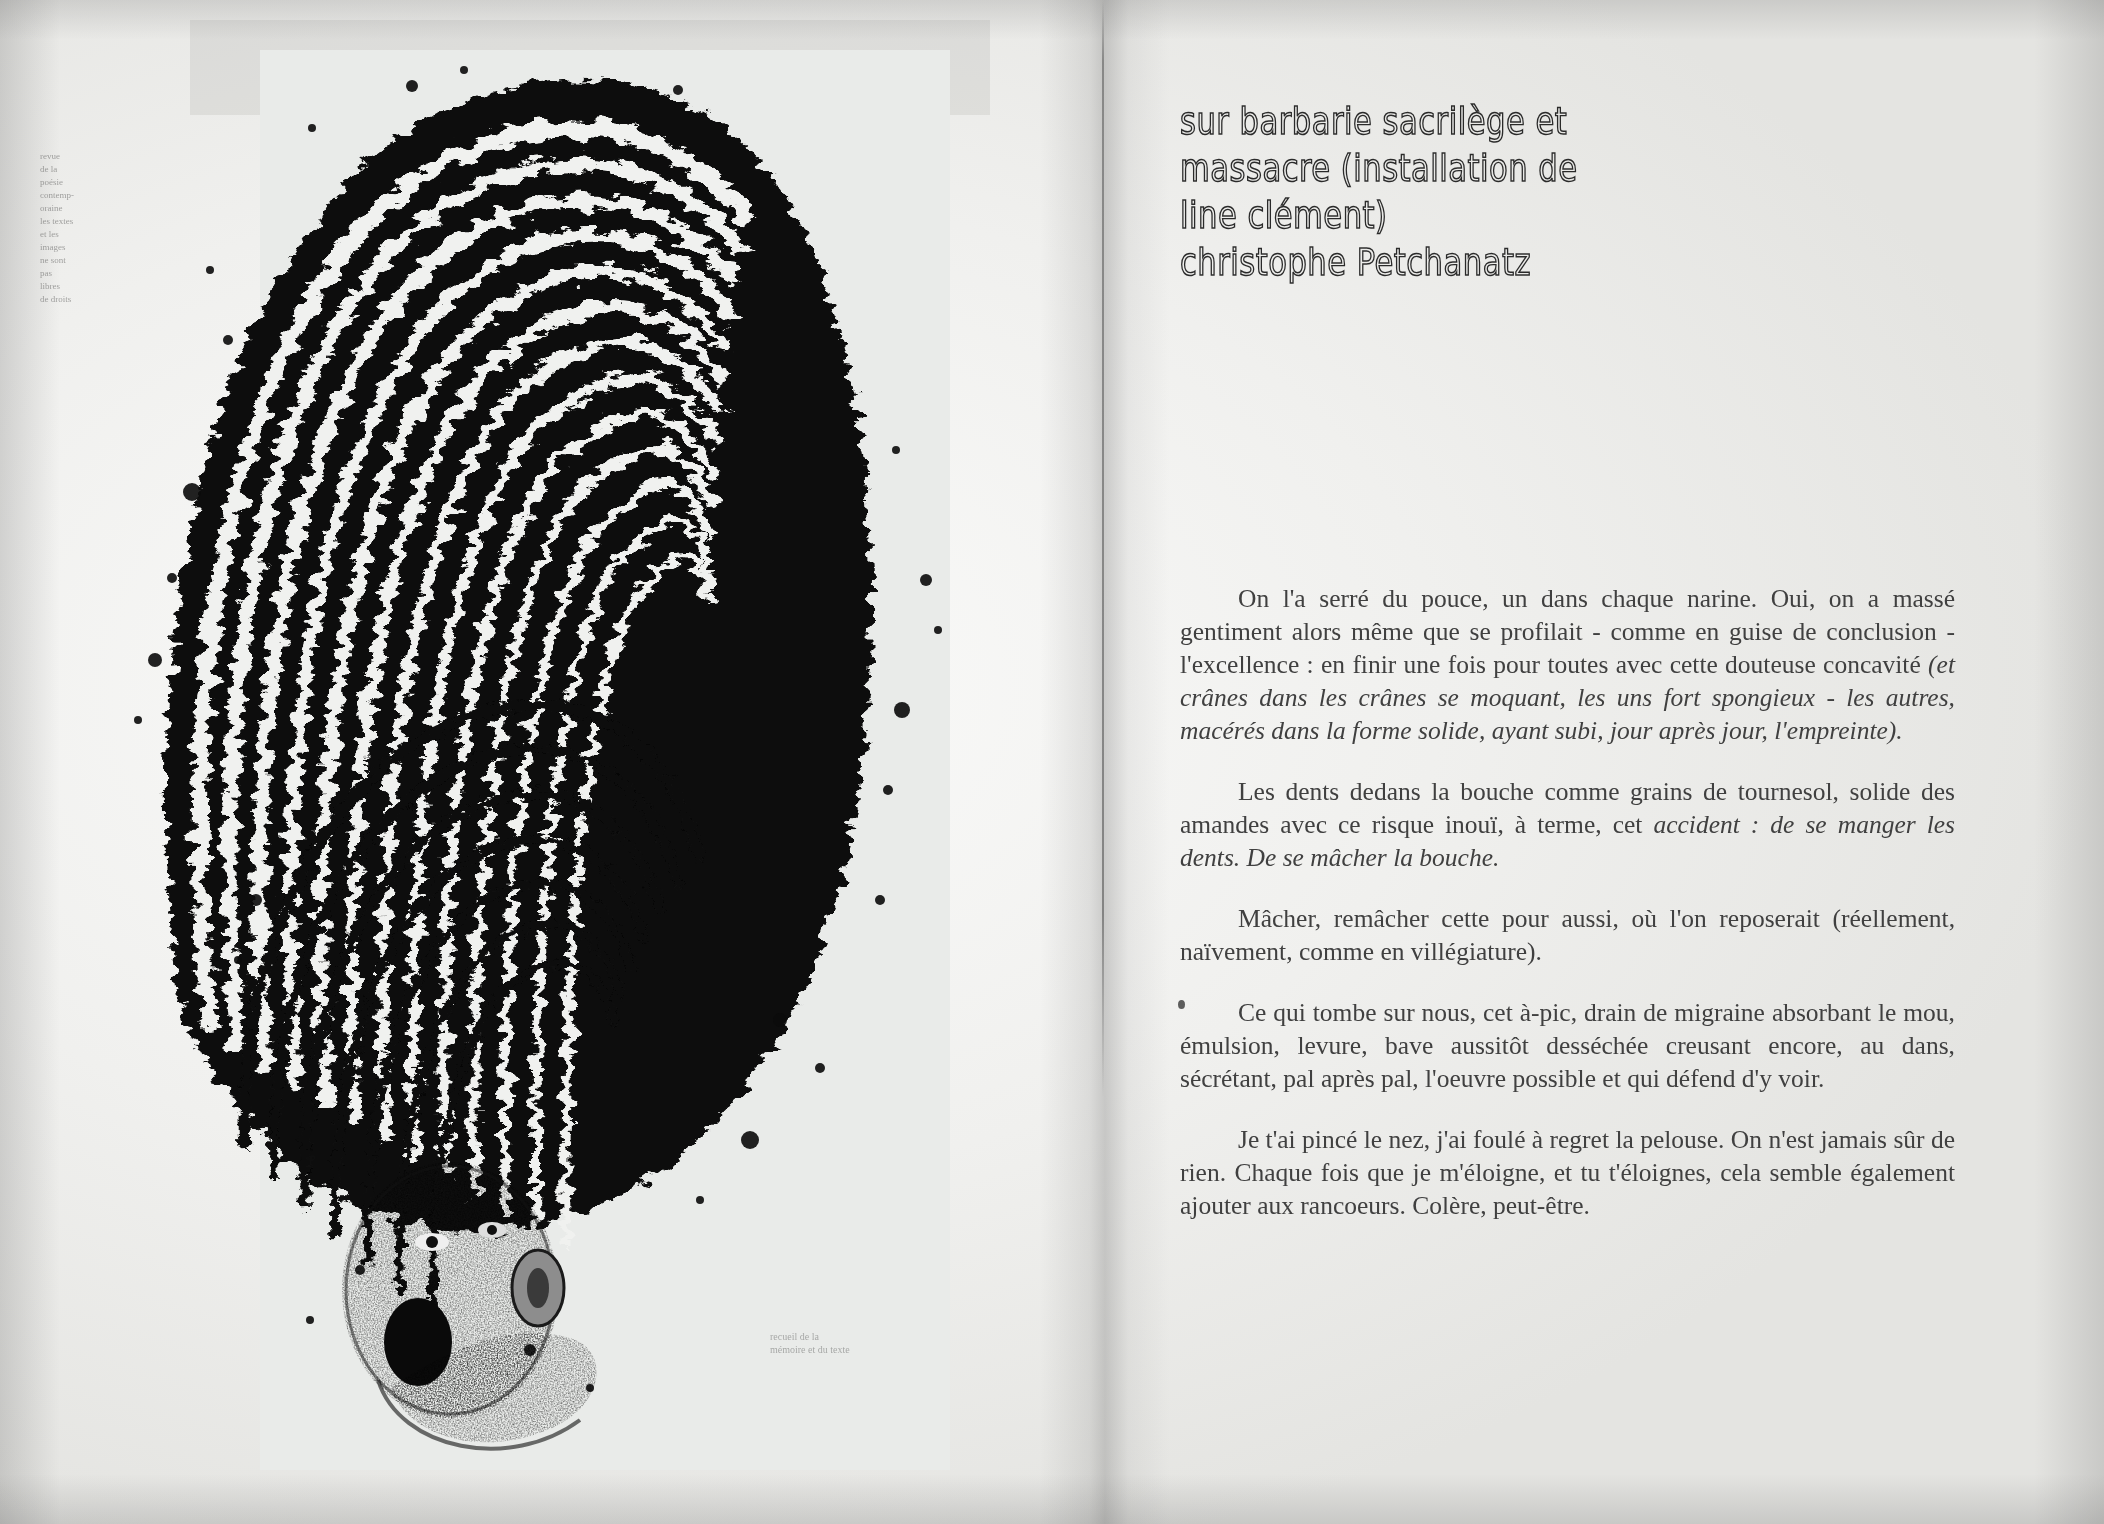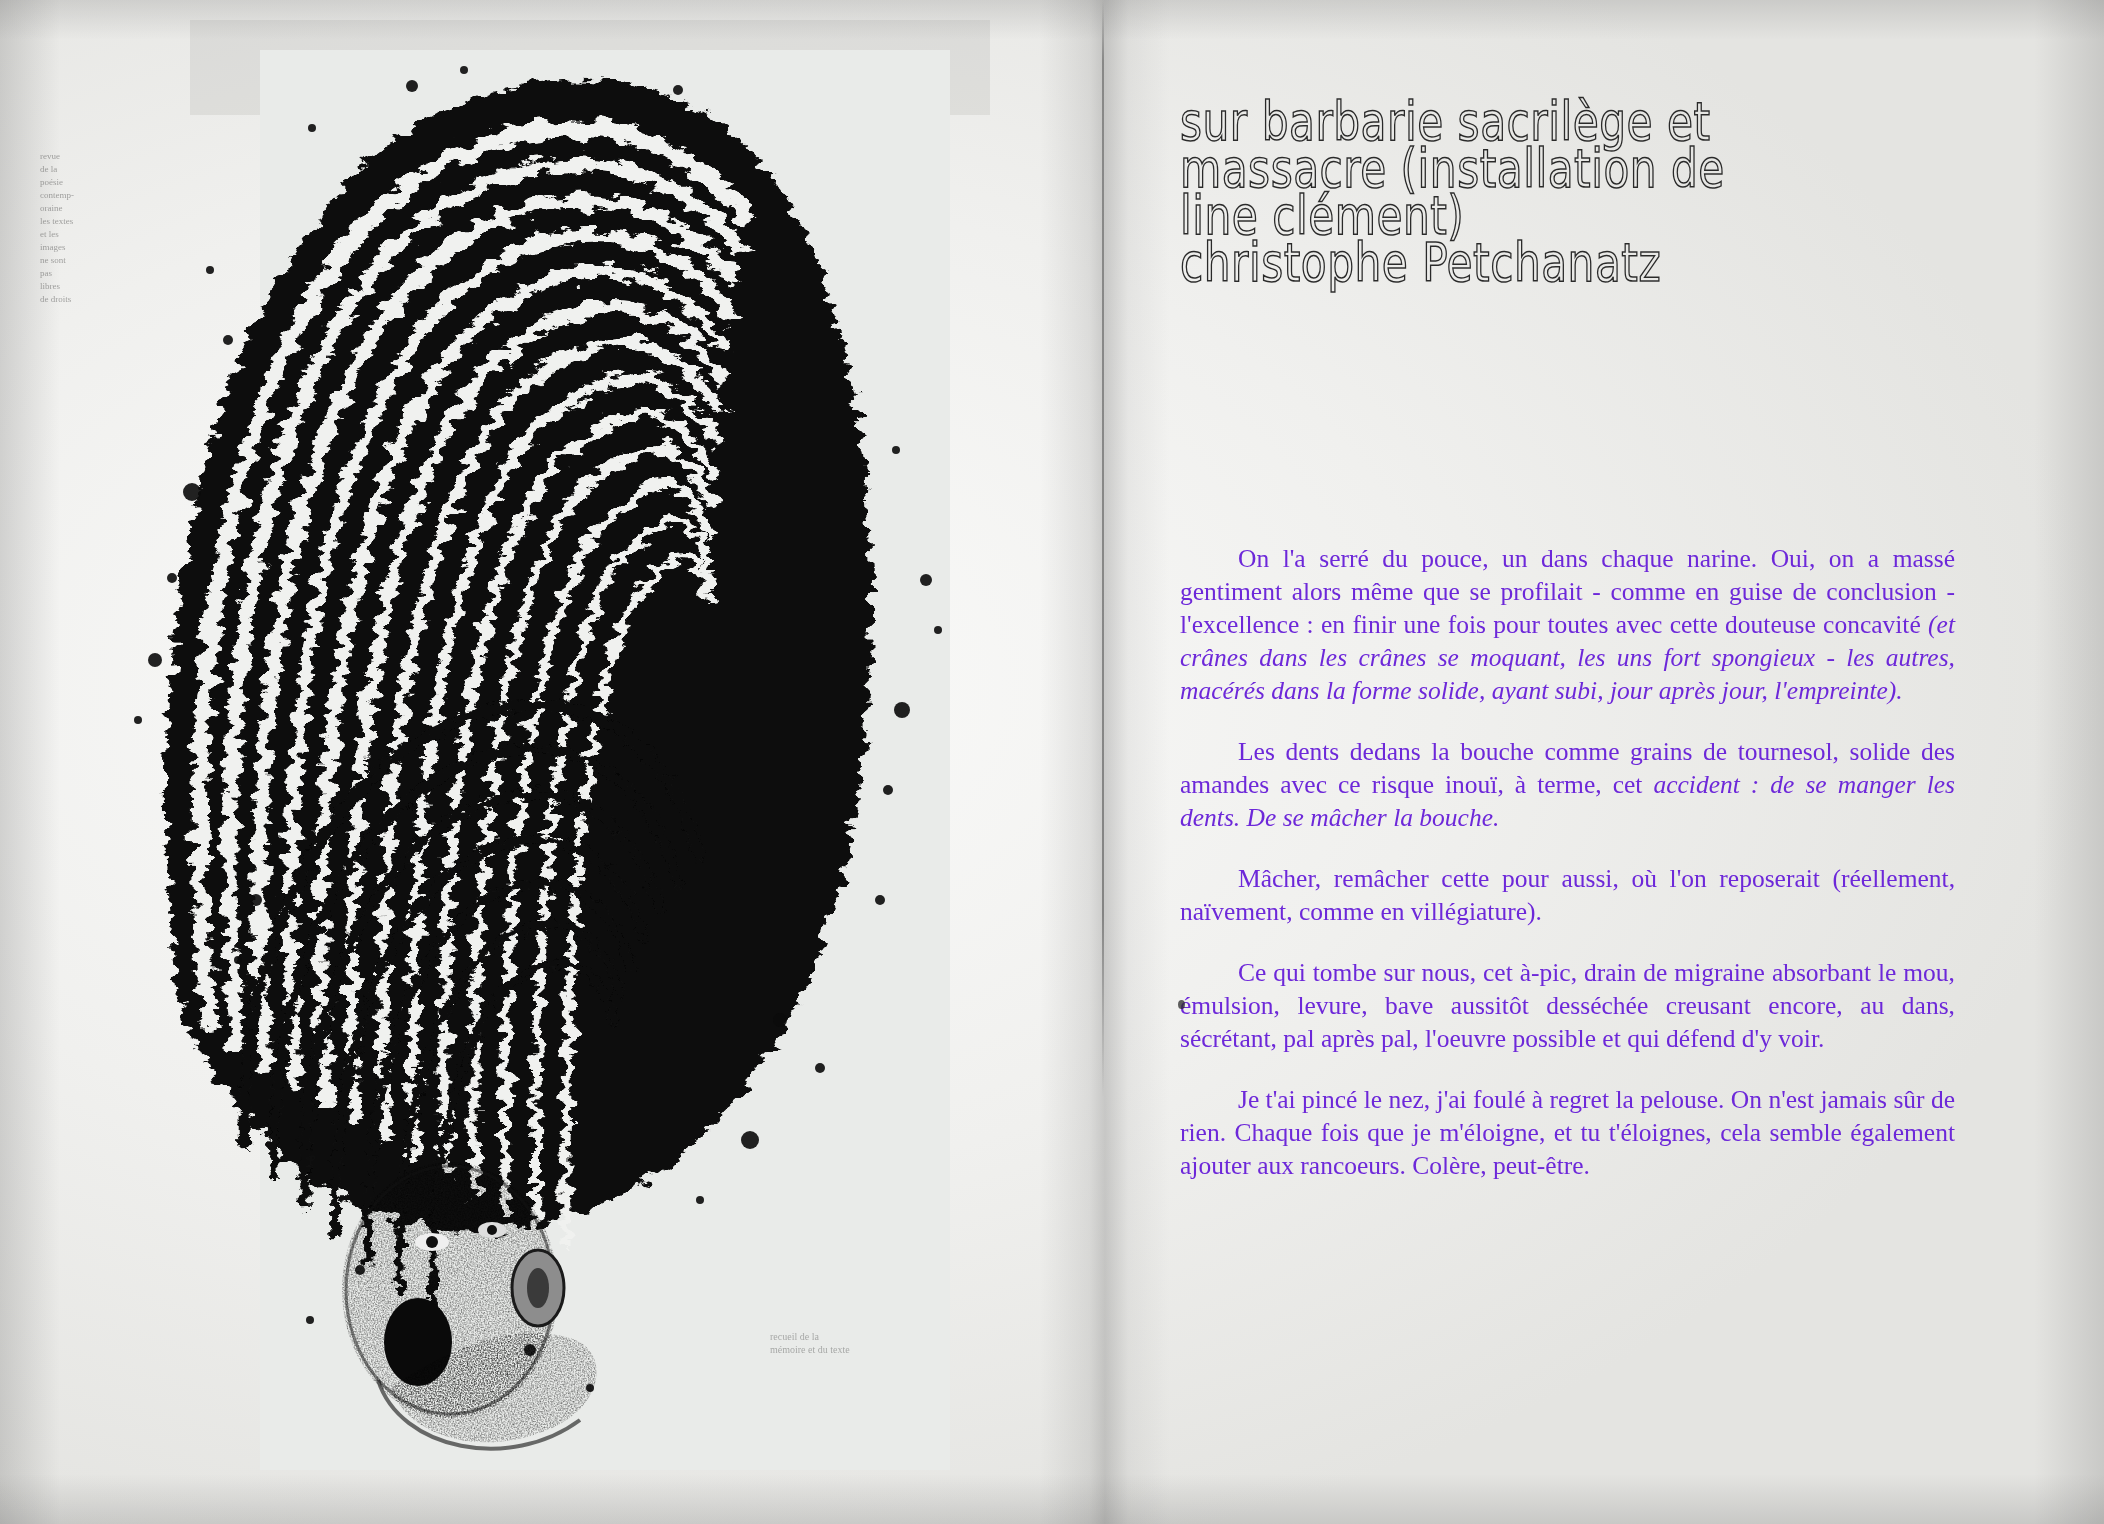--- a/index.html
+++ b/index.html
@@ -134,21 +134,21 @@
     top: 0;
     width: 944px;
     height: 1524px;
   }
   .title-block {
     position: absolute;
     left: 20px;
     top: 95px;
     width: 700px;
     font-family: "DejaVu Sans", sans-serif;
-    font-size: 47px;
+    font-size: 34px;
     line-height: 47px;
     letter-spacing: 0.5px;
     color: #111;
     -webkit-text-stroke: 0px;
     font-weight: 400;
     opacity: 0.92;
   }
   .title-line {
     display: block;
     white-space: nowrap;
@@ -158,26 +158,26 @@
   }
   
   .title-block {
     color: transparent;
     -webkit-text-stroke: 1.3px #1a1a1a;
   }
 
   .body-text {
     position: absolute;
     left: 20px;
-    top: 542px;
+    top: 582px;
     width: 775px;
     font-family: "Liberation Serif", serif;
     font-size: 25.5px;
     line-height: 33px;
-    color: #6d28d9;
+    color: #404040;
     text-align: justify;
   }
   .body-text p {
     margin: 0 0 28px 0;
     text-indent: 58px;
   }
   .body-text p:last-child { margin-bottom: 16px; }
   .body-text i { font-style: italic; }
 
   .spot {

